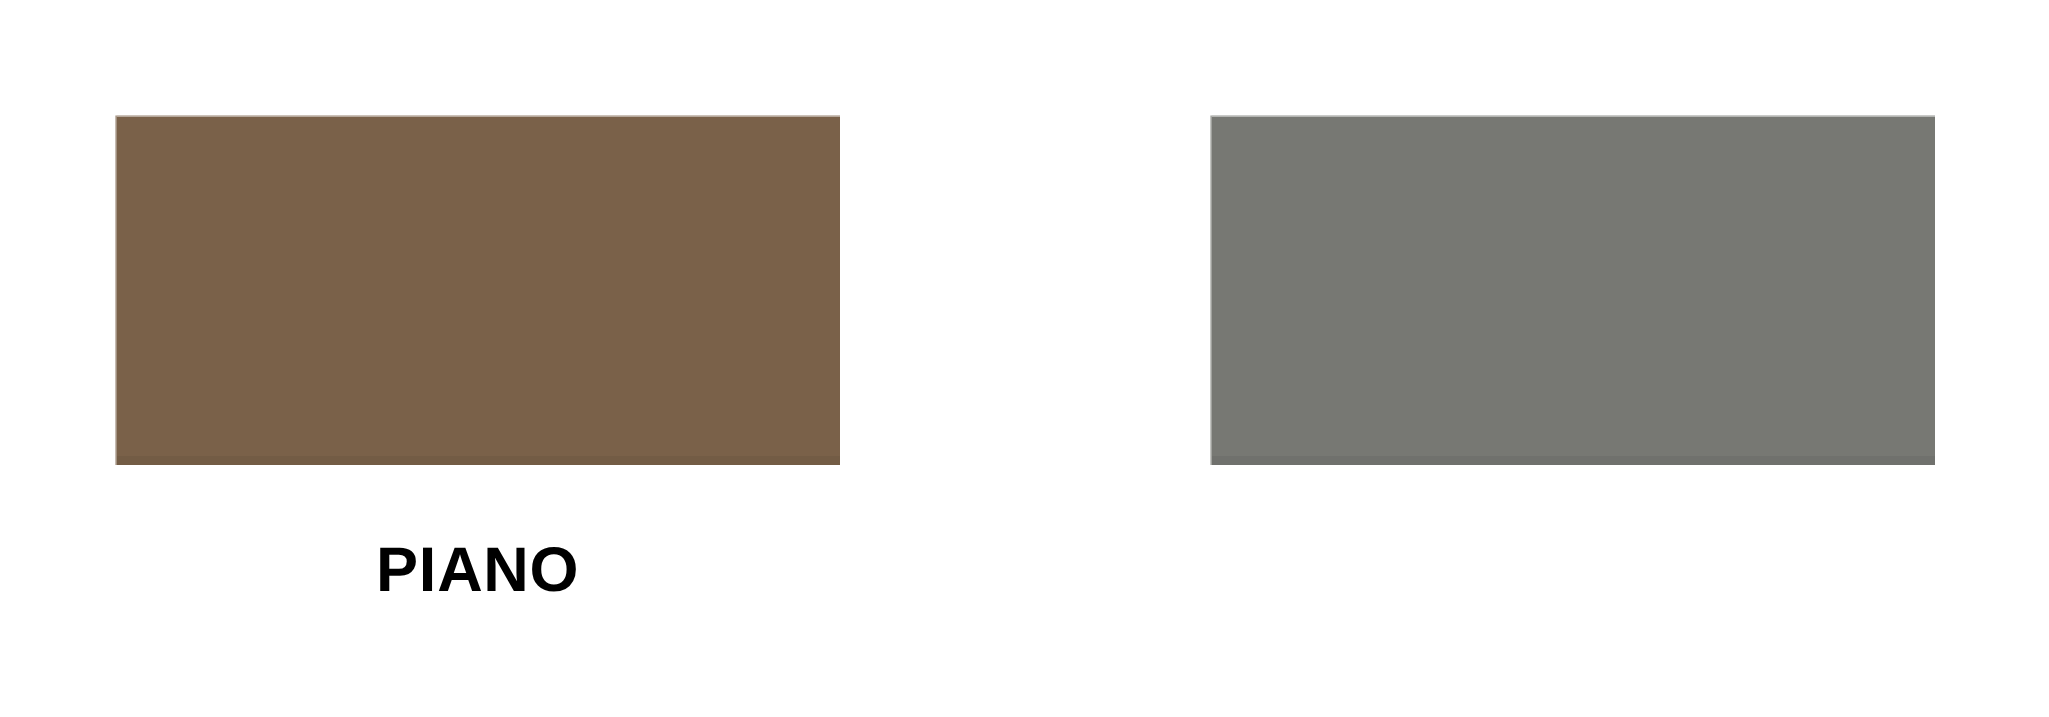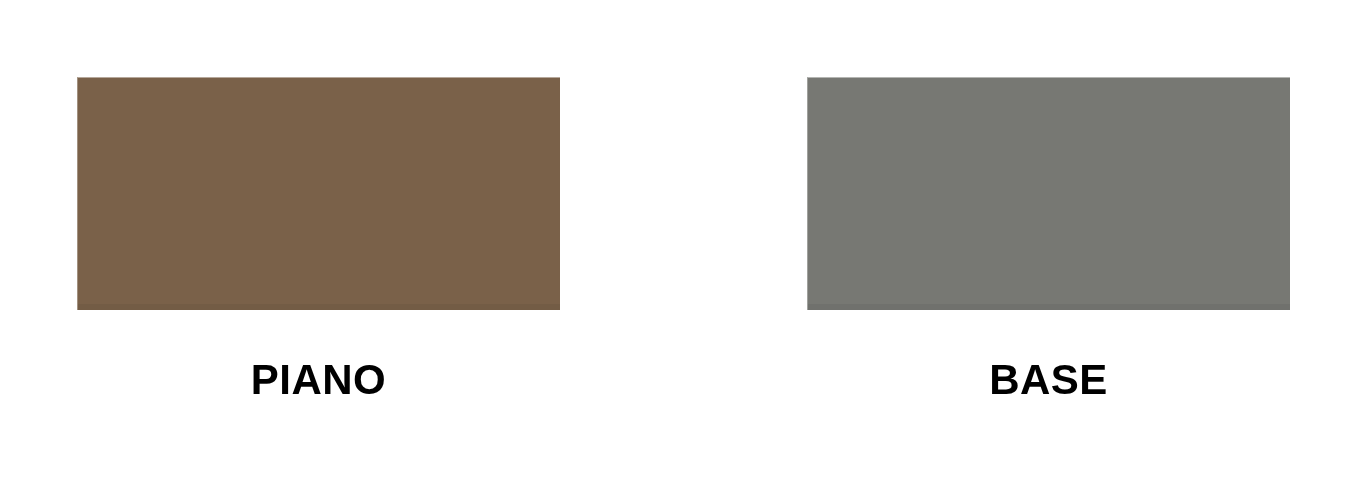--- a/index.html
+++ b/index.html
@@ -71,16 +71,15 @@
 
 <div id="swatch-board" style="background: rgb(255, 255, 255);">
 
   <div class="swatch-group" id="swatch-group-piano" style="left: 77px; top: 77px; width: 483px;">
     <div class="swatch-chip" style="background: rgb(122, 97, 73); width: 483px; height: 233px;"></div>
     <div class="swatch-label" style="color: rgb(0, 0, 0); width: 483px;">PIANO</div>
   </div>
 
   <div class="swatch-group" id="swatch-group-base" style="left: 807px; top: 77px; width: 483px;">
     <div class="swatch-chip" style="background: rgb(119, 120, 115); width: 483px; height: 233px;"></div>
-    <div class="swatch-label" style="color: rgb(0, 0, 0); width: 483px;">BASE</div>
   </div>
 
 </div>
 
 </body></html>

